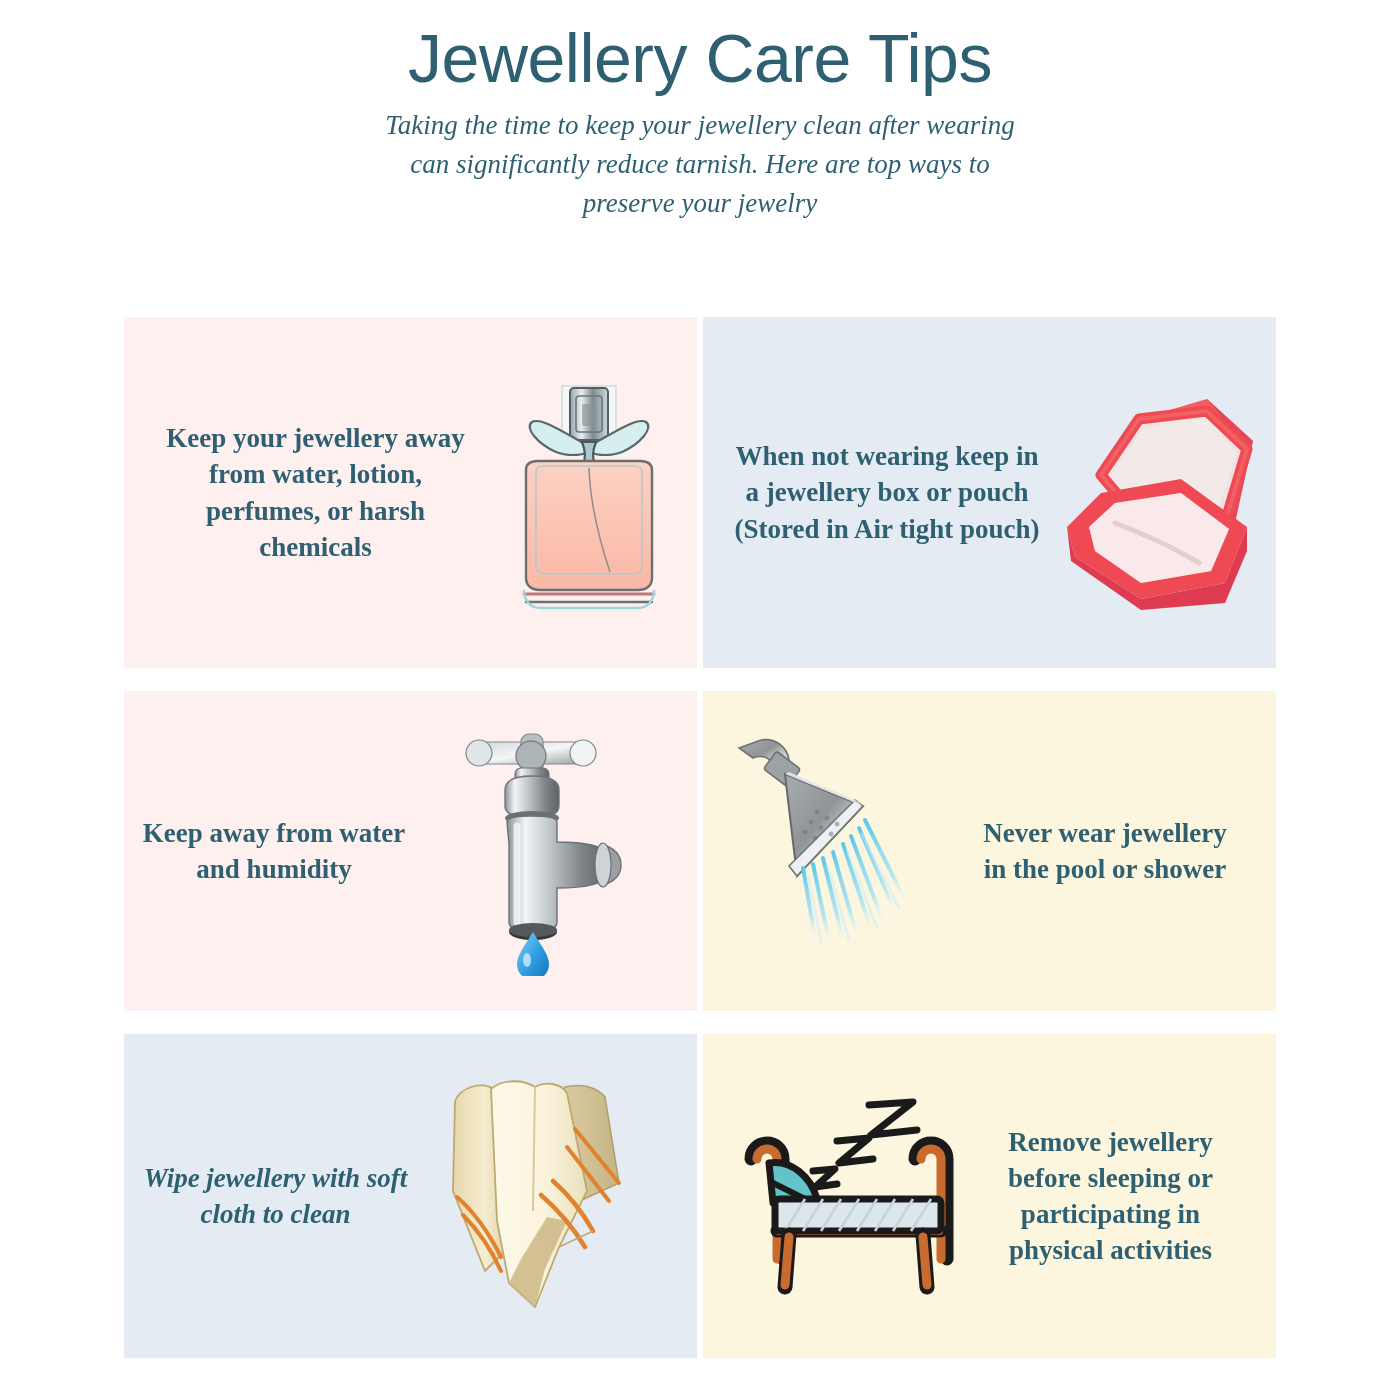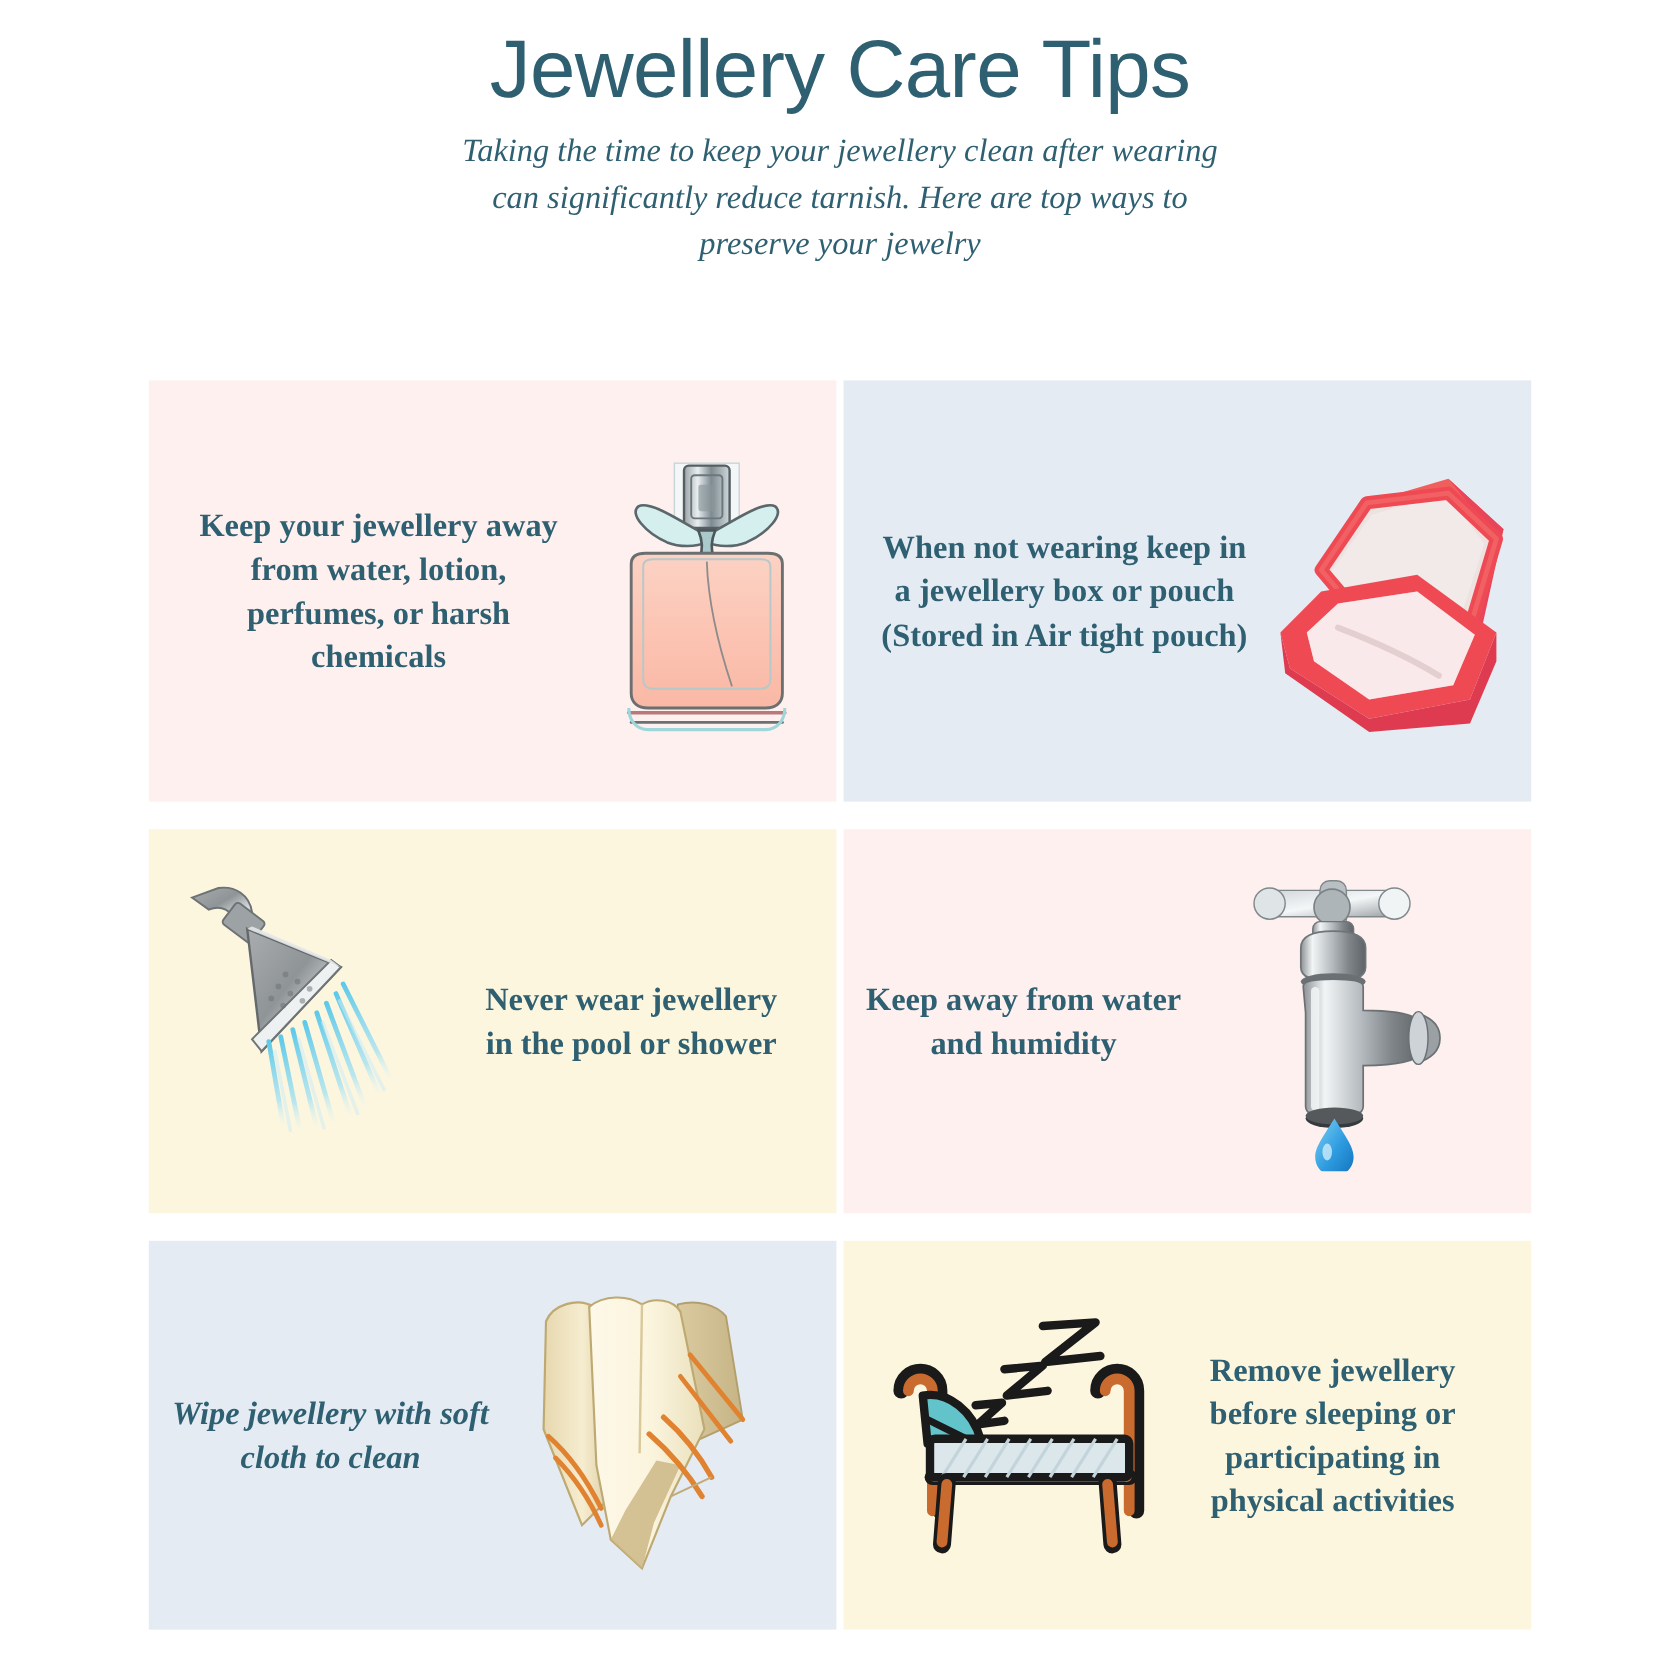--- a/index.html
+++ b/index.html
@@ -171,20 +171,73 @@
           <path d="M10 152 L 18 182 L 84 224 L 168 208 L 190 152 L 190 176 L 168 228 L 84 235 L 14 186 Z" fill="#df3b50"></path>
 
           <path d="M32 152 L 58 128 L 124 118 L 172 154 L 154 196 L 84 208 L 38 176 Z" fill="#fbeeee"></path>
           <path d="M32 152 L 58 128 L 124 118 L 172 154 L 154 196 L 84 208 L 38 176 Z" fill="#f7e2e4" opacity="0.45"></path>
 
           <path d="M58 148 C 84 158, 116 172, 142 188" fill="none" stroke="#e3cfd0" stroke-width="5" stroke-linecap="round"></path>
         </svg>
       </div>
     </div>
 
+    <div class="card c4 text-left" style="background:#fdf0ee;">
+      <div class="card-text">Keep away from water and humidity</div>
+      <div class="card-art">
+        <svg width="200" height="250" viewBox="0 0 200 250">
+          <defs>
+            <linearGradient id="fcMetal" x1="0" y1="0" x2="1" y2="0">
+              <stop offset="0%" stop-color="#8c9194"></stop>
+              <stop offset="18%" stop-color="#f2f5f6"></stop>
+              <stop offset="46%" stop-color="#b9bfc2"></stop>
+              <stop offset="74%" stop-color="#7f8588"></stop>
+              <stop offset="100%" stop-color="#5d6366"></stop>
+            </linearGradient>
+            <linearGradient id="fcKnob" x1="0" y1="0" x2="1" y2="1">
+              <stop offset="0%" stop-color="#cfd4d7"></stop>
+              <stop offset="50%" stop-color="#f4f7f8"></stop>
+              <stop offset="100%" stop-color="#949a9d"></stop>
+            </linearGradient>
+            <linearGradient id="fcDrop" x1="0" y1="0" x2="1" y2="1">
+              <stop offset="0%" stop-color="#7fd2f4"></stop>
+              <stop offset="55%" stop-color="#2e9be0"></stop>
+              <stop offset="100%" stop-color="#1273bd"></stop>
+            </linearGradient>
+          </defs>
+
+          <rect x="28" y="16" width="120" height="22" rx="11" fill="url(#fcKnob)" stroke="#81888b" stroke-width="1.2"></rect>
+          <circle cx="36" cy="27" r="13" fill="#dfe4e6" stroke="#81888b" stroke-width="1.2"></circle>
+          <circle cx="140" cy="27" r="13" fill="#f0f4f5" stroke="#81888b" stroke-width="1.2"></circle>
+          <rect x="78" y="8" width="22" height="40" rx="8" fill="#b9c0c3" stroke="#81888b" stroke-width="1.2"></rect>
+          <circle cx="88" cy="30" r="15" fill="#aeb5b8" stroke="#7b8285" stroke-width="1.4"></circle>
+
+          <rect x="72" y="42" width="34" height="22" rx="6" fill="url(#fcMetal)" stroke="#6f7578" stroke-width="1.2"></rect>
+
+          <path d="M62 64 C 62 54, 72 50, 89 50 C 106 50, 116 54, 116 64 L 116 80 C 116 88, 106 92, 89 92 C 72 92, 62 88, 62 80 Z" fill="url(#fcMetal)" stroke="#6f7578" stroke-width="1.4"></path>
+          <ellipse cx="89" cy="92" rx="27" ry="7" fill="#6a7073"></ellipse>
+
+          <path d="M64 96 C 64 92, 70 90, 89 90 C 108 90, 114 92, 114 96 L 114 116
+                   C 142 116, 160 120, 164 128 L 164 150 C 160 158, 142 162, 114 162
+                   L 114 196 C 114 202, 106 206, 90 206 C 74 206, 66 202, 66 196 L 66 118 Z" fill="url(#fcMetal)" stroke="#6a7073" stroke-width="1.4"></path>
+
+          <path d="M74 100 L 74 196" stroke="#f3f6f7" stroke-width="7" stroke-linecap="round" opacity="0.85"></path>
+
+          <path d="M158 118 C 172 122, 178 130, 178 139 C 178 148, 172 156, 158 160 Z" fill="#9aa0a3" stroke="#6a7073" stroke-width="1.4"></path>
+          <ellipse cx="160" cy="139" rx="8" ry="22" fill="#cdd3d6" stroke="#6a7073" stroke-width="1.2"></ellipse>
+
+          <ellipse cx="90" cy="206" rx="24" ry="8" fill="#343a3d"></ellipse>
+          <ellipse cx="90" cy="204" rx="24" ry="7" fill="#55595c"></ellipse>
+
+          <path d="M90 214 C 80 230, 74 238, 74 246 C 74 256, 82 262, 90 262 C 98 262, 106 256, 106 246 C 106 238, 100 230, 90 214 Z" transform="translate(0,-8) scale(1)" fill="url(#fcDrop)"></path>
+          <ellipse cx="84" cy="234" rx="4" ry="7" fill="#d7f0fb" opacity="0.75"></ellipse>
+        </svg>
+      </div>
+    </div>
+
     <div class="card c3 text-right" style="background:#fdf6de;">
       <div class="card-text">Never wear jewellery in the pool or shower</div>
       <div class="card-art">
         <svg width="225" height="250" viewBox="0 0 225 250">
           <defs>
             <linearGradient id="shMetal" x1="0" y1="0" x2="1" y2="1">
               <stop offset="0%" stop-color="#a9adaf"></stop>
               <stop offset="45%" stop-color="#8f9496"></stop>
               <stop offset="75%" stop-color="#d8dcde"></stop>
               <stop offset="100%" stop-color="#7f8486"></stop>
@@ -225,73 +278,20 @@
             <path d="M120 110 L 152 196"></path>
             <path d="M128 102 L 164 186"></path>
             <path d="M134 94 L 174 174"></path>
           </g>
           <g stroke="#cfecf6" stroke-width="3" stroke-linecap="round" fill="none" opacity="0.55">
             <path d="M77 150 L 90 216"></path>
             <path d="M97 140 L 118 214"></path>
             <path d="M117 126 L 146 202"></path>
             <path d="M131 108 L 168 182"></path>
           </g>
-        </svg>
-      </div>
-    </div>
-
-    <div class="card c4 text-left" style="background:#fdf0ee;">
-      <div class="card-text">Keep away from water and humidity</div>
-      <div class="card-art">
-        <svg width="200" height="250" viewBox="0 0 200 250">
-          <defs>
-            <linearGradient id="fcMetal" x1="0" y1="0" x2="1" y2="0">
-              <stop offset="0%" stop-color="#8c9194"></stop>
-              <stop offset="18%" stop-color="#f2f5f6"></stop>
-              <stop offset="46%" stop-color="#b9bfc2"></stop>
-              <stop offset="74%" stop-color="#7f8588"></stop>
-              <stop offset="100%" stop-color="#5d6366"></stop>
-            </linearGradient>
-            <linearGradient id="fcKnob" x1="0" y1="0" x2="1" y2="1">
-              <stop offset="0%" stop-color="#cfd4d7"></stop>
-              <stop offset="50%" stop-color="#f4f7f8"></stop>
-              <stop offset="100%" stop-color="#949a9d"></stop>
-            </linearGradient>
-            <linearGradient id="fcDrop" x1="0" y1="0" x2="1" y2="1">
-              <stop offset="0%" stop-color="#7fd2f4"></stop>
-              <stop offset="55%" stop-color="#2e9be0"></stop>
-              <stop offset="100%" stop-color="#1273bd"></stop>
-            </linearGradient>
-          </defs>
-
-          <rect x="28" y="16" width="120" height="22" rx="11" fill="url(#fcKnob)" stroke="#81888b" stroke-width="1.2"></rect>
-          <circle cx="36" cy="27" r="13" fill="#dfe4e6" stroke="#81888b" stroke-width="1.2"></circle>
-          <circle cx="140" cy="27" r="13" fill="#f0f4f5" stroke="#81888b" stroke-width="1.2"></circle>
-          <rect x="78" y="8" width="22" height="40" rx="8" fill="#b9c0c3" stroke="#81888b" stroke-width="1.2"></rect>
-          <circle cx="88" cy="30" r="15" fill="#aeb5b8" stroke="#7b8285" stroke-width="1.4"></circle>
-
-          <rect x="72" y="42" width="34" height="22" rx="6" fill="url(#fcMetal)" stroke="#6f7578" stroke-width="1.2"></rect>
-
-          <path d="M62 64 C 62 54, 72 50, 89 50 C 106 50, 116 54, 116 64 L 116 80 C 116 88, 106 92, 89 92 C 72 92, 62 88, 62 80 Z" fill="url(#fcMetal)" stroke="#6f7578" stroke-width="1.4"></path>
-          <ellipse cx="89" cy="92" rx="27" ry="7" fill="#6a7073"></ellipse>
-
-          <path d="M64 96 C 64 92, 70 90, 89 90 C 108 90, 114 92, 114 96 L 114 116
-                   C 142 116, 160 120, 164 128 L 164 150 C 160 158, 142 162, 114 162
-                   L 114 196 C 114 202, 106 206, 90 206 C 74 206, 66 202, 66 196 L 66 118 Z" fill="url(#fcMetal)" stroke="#6a7073" stroke-width="1.4"></path>
-
-          <path d="M74 100 L 74 196" stroke="#f3f6f7" stroke-width="7" stroke-linecap="round" opacity="0.85"></path>
-
-          <path d="M158 118 C 172 122, 178 130, 178 139 C 178 148, 172 156, 158 160 Z" fill="#9aa0a3" stroke="#6a7073" stroke-width="1.4"></path>
-          <ellipse cx="160" cy="139" rx="8" ry="22" fill="#cdd3d6" stroke="#6a7073" stroke-width="1.2"></ellipse>
-
-          <ellipse cx="90" cy="206" rx="24" ry="8" fill="#343a3d"></ellipse>
-          <ellipse cx="90" cy="204" rx="24" ry="7" fill="#55595c"></ellipse>
-
-          <path d="M90 214 C 80 230, 74 238, 74 246 C 74 256, 82 262, 90 262 C 98 262, 106 256, 106 246 C 106 238, 100 230, 90 214 Z" transform="translate(0,-8) scale(1)" fill="url(#fcDrop)"></path>
-          <ellipse cx="84" cy="234" rx="4" ry="7" fill="#d7f0fb" opacity="0.75"></ellipse>
         </svg>
       </div>
     </div>
 
     <div class="card c5 text-left" style="background:#e4ebf3;font-style:italic;">
       <div class="card-text">Wipe jewellery with soft cloth to clean</div>
       <div class="card-art">
         <svg width="200" height="250" viewBox="0 0 200 250">
           <defs>
             <linearGradient id="clLeft" x1="0" y1="0" x2="1" y2="0">

